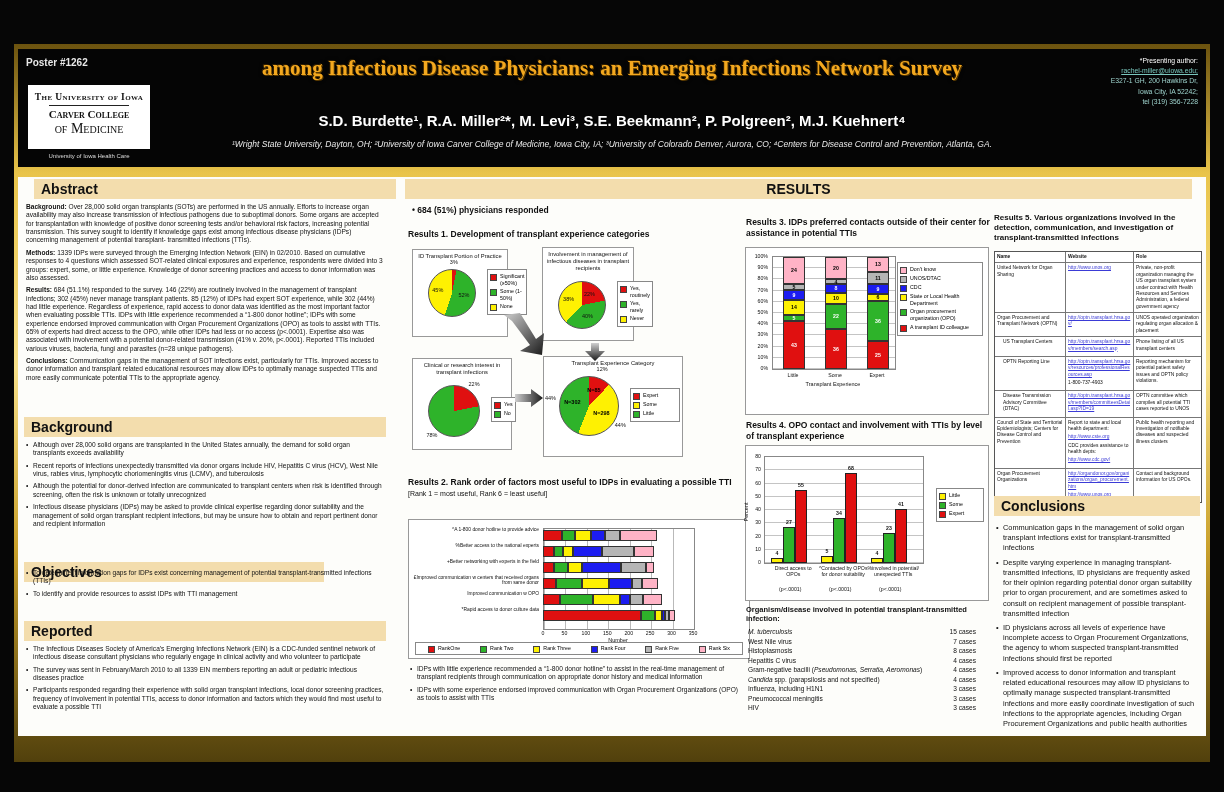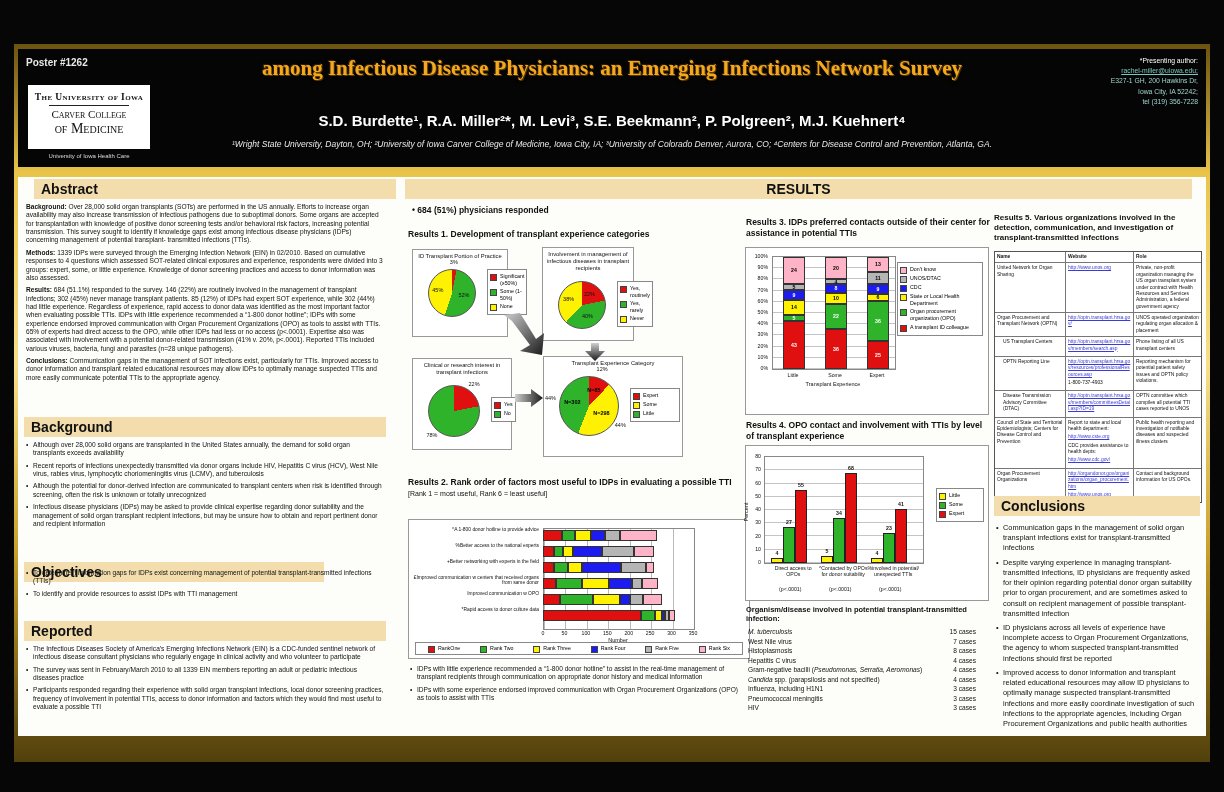--- a/index.html
+++ b/index.html
@@ -6,21 +6,21 @@
   .page{position:relative;width:1224px;height:792px;background:#060606;overflow:hidden;
         font-family:"Liberation Sans",sans-serif;-webkit-font-smoothing:antialiased;}
   .frame{position:absolute;left:14px;top:44px;right:14px;bottom:30px;
          background:linear-gradient(180deg,#6b520e,#e9c44a 18%,#f7e08a 45%,#caa12c 70%,#51400c);}
   .p-header{position:absolute;left:4px;top:5px;right:4px;height:118px;background:#050505;color:#fff;}
   .p-body{position:absolute;left:4px;top:133px;right:4px;bottom:26px;background:#fdfdfa;}
   .poster-num{position:absolute;left:8px;top:8px;font-size:10px;font-weight:bold;color:#e8e8e8;}
   .logo-box{position:absolute;left:10px;top:36px;width:122px;height:64px;background:#fff;color:#111;
             text-align:center;font-family:"Liberation Serif",serif;padding-top:7px;box-sizing:border-box;}
   .logo-box .l1{font-size:9.5px;letter-spacing:.4px;font-variant:small-caps;font-weight:bold;}
-  .logo-box .l2{font-size:11px;font-variant:small-caps;font-weight:normal;margin-top:2px;}
+  .logo-box .l2{font-size:11px;font-variant:small-caps;font-weight:bold;margin-top:2px;}
   .logo-box .l3{font-size:14px;font-variant:small-caps;margin-top:1px;}
   .logo-rule{width:80px;height:1px;background:#222;margin:3px auto 0 auto;}
   .logo-tag{position:absolute;left:10px;top:104px;width:122px;text-align:center;font-size:6px;color:#ddd;}
   .title-wrap{position:absolute;left:150px;right:150px;top:6px;text-align:center;
               font-family:"Liberation Serif",serif;font-weight:bold;color:#f3a81f;
               text-shadow:1px 1px 0 #5a3a00,-1px -1px 0 #321f00,0 0 4px #000;}
   .title-wrap .tl{font-size:21px;line-height:26px;}
   .authors{position:absolute;left:120px;right:120px;top:63px;text-align:center;font-size:15px;font-weight:bold;color:#fff;}
   .affil{position:absolute;left:90px;right:90px;top:90px;text-align:center;font-size:8.5px;font-style:italic;color:#e9e9e9;}
   .presenting{position:absolute;right:8px;top:7px;width:118px;text-align:right;font-size:6.8px;line-height:1.5;color:#9fd4ce;}

